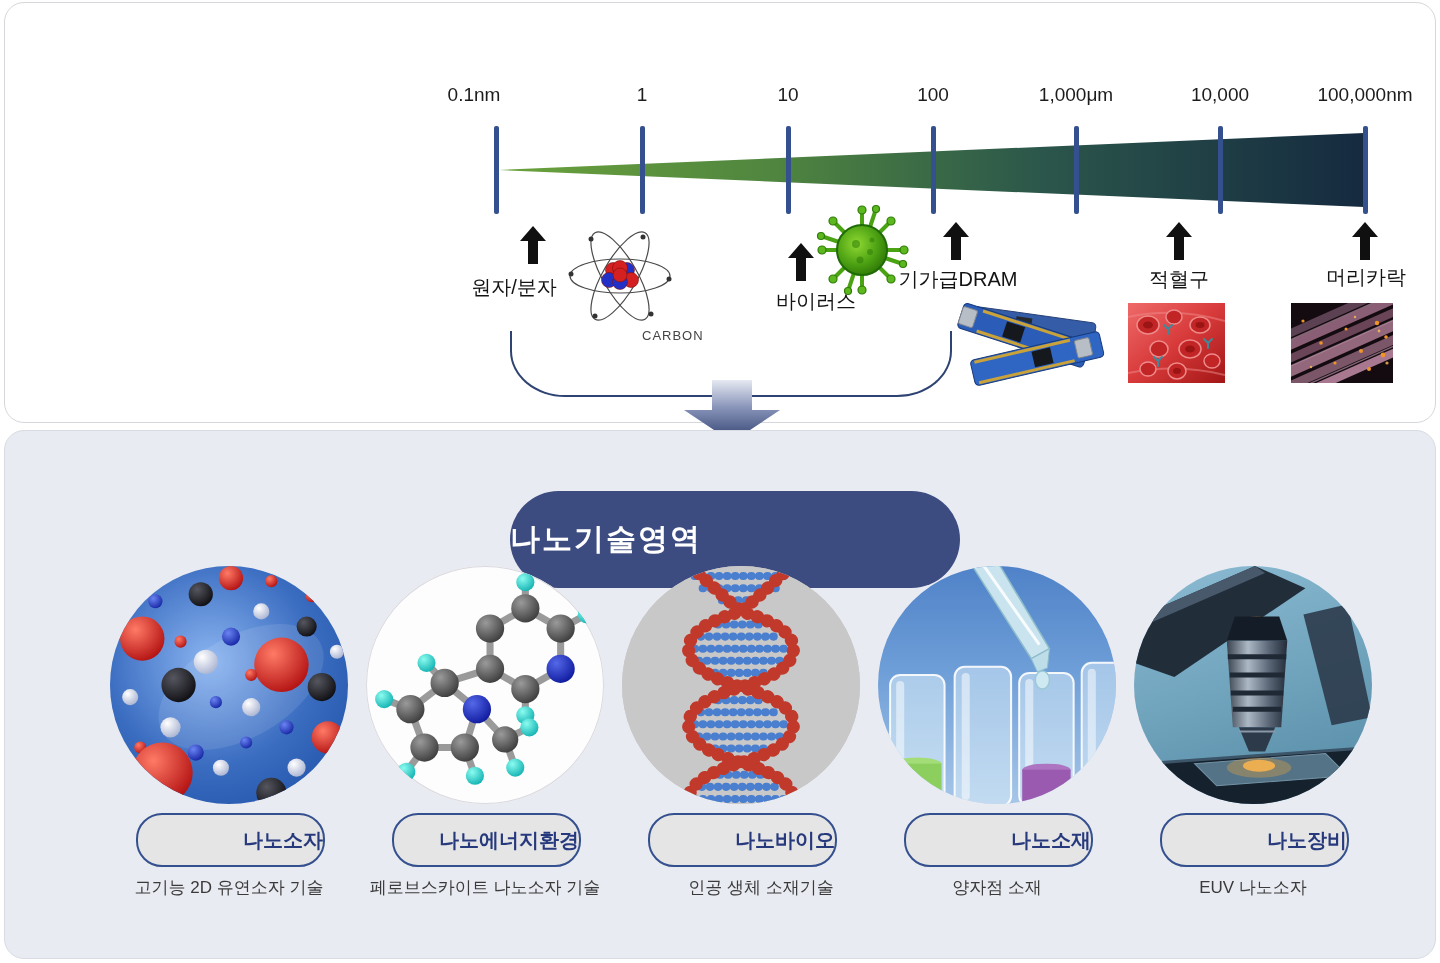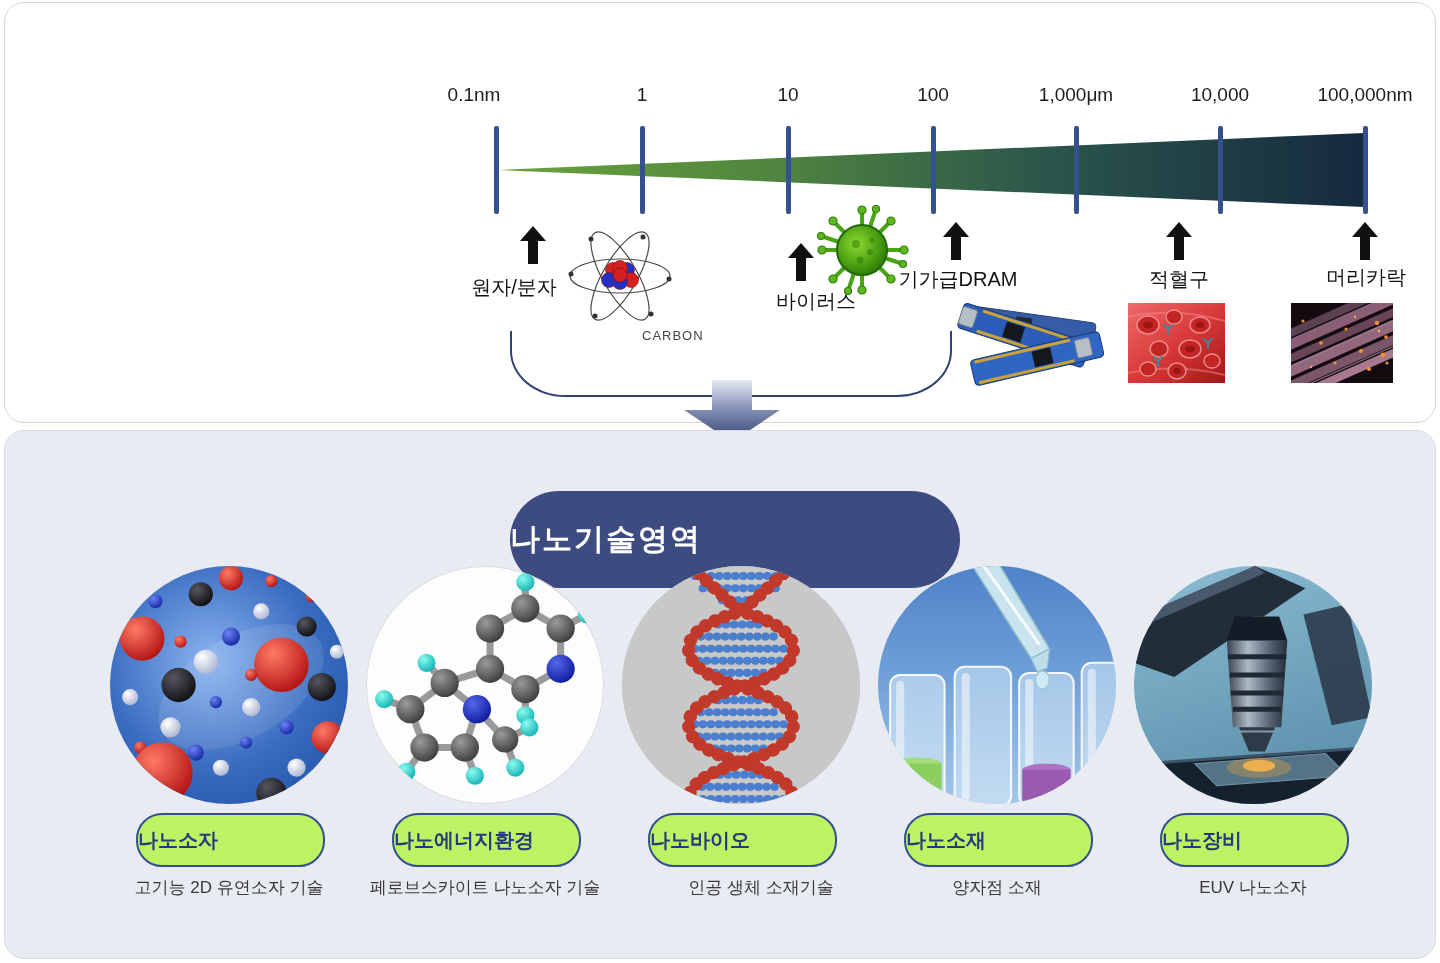--- a/index.html
+++ b/index.html
@@ -15,21 +15,21 @@
   .marker-label{position:absolute;transform:translateX(-50%);font-size:20px;color:#131313;white-space:nowrap;}
   .scale-img{position:absolute;}
   .carbon-caption{position:absolute;left:642px;top:328px;font-size:13px;letter-spacing:1px;color:#444;}
   .brace{position:absolute;left:510px;top:331px;width:438px;height:64px;border-left:2px solid #2e4372;border-right:2px solid #2e4372;border-bottom:2px solid #2e4372;border-bottom-left-radius:55px 46px;border-bottom-right-radius:55px 46px;}
   .down-arrow{position:absolute;left:676px;top:380px;}
   .banner{position:absolute;left:510px;top:443px;width:450px;height:97px;background:#3c4b80;border-radius:49px;display:flex;align-items:center;justify-content:flex-start;margin-top:48px;}
   .banner span{color:#ffffff;font-size:30px;font-weight:bold;letter-spacing:2px;}
   .circle{position:absolute;top:566px;width:238px;height:238px;border-radius:50%;overflow:hidden;}
   .circle svg{display:block;}
   .circle.bordered{box-shadow:0 0 0 1px #d9d9de inset;}
-  .cat-pill{position:absolute;top:813px;width:185px;height:50px;background:#bef264;border:2px solid #35508e;border-radius:26px;display:flex;align-items:center;justify-content:flex-start;cursor:pointer;}
+  .cat-pill{position:absolute;top:813px;width:185px;height:50px;background:#e5e5e5;border:2px solid #35508e;border-radius:26px;display:flex;align-items:center;justify-content:flex-end;cursor:pointer;}
   .cat-pill span{color:#27397d;font-size:20px;font-weight:bold;white-space:nowrap;}
   .desc{position:absolute;top:876px;transform:translateX(-50%);font-size:17px;color:#3a3a3a;white-space:nowrap;}
 </style>
 </head>
 <body>
 
 <div class="page">
 
   <div class="card-top"></div>
 

